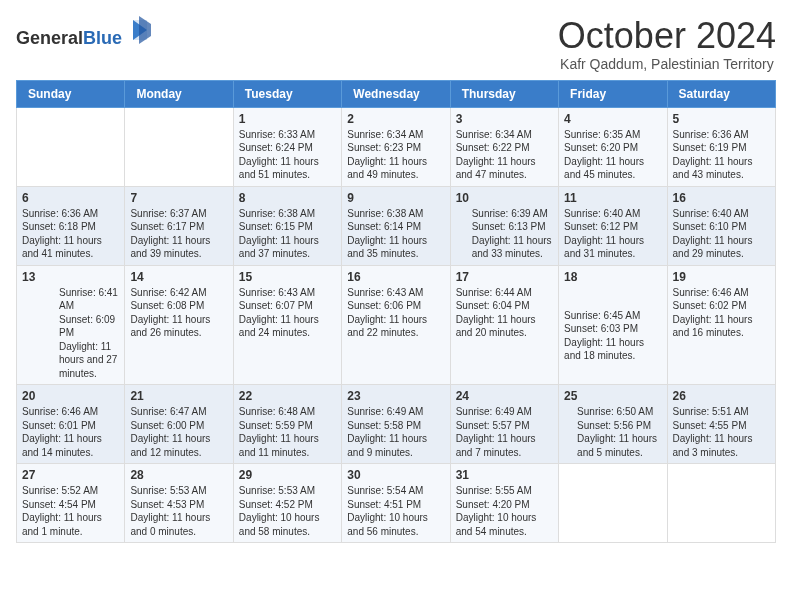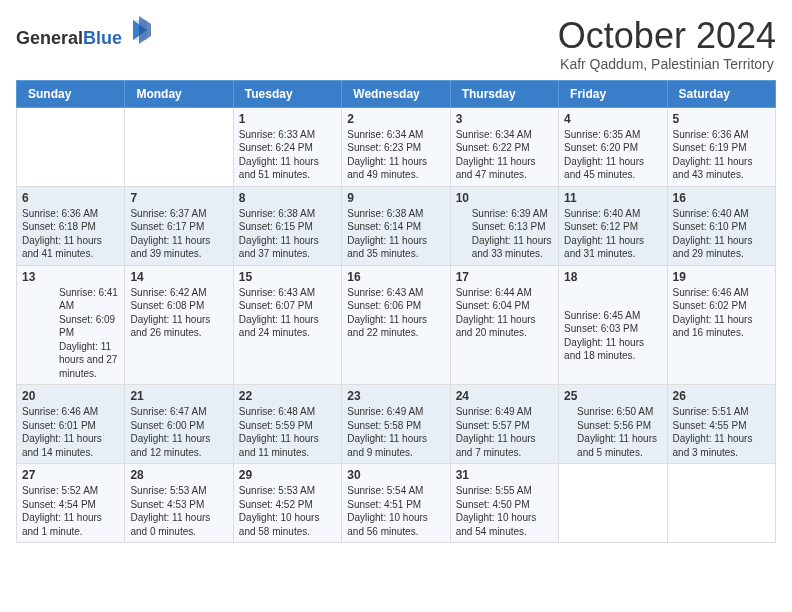--- a/index.html
+++ b/index.html
@@ -313,20 +313,20 @@
         </td>
         <td>
           <span class="day-number">30</span>
           <div class="day-info" style="white-space: pre-line;">Sunrise: 5:54 AM
 Sunset: 4:51 PM
 Daylight: 10 hours and 56 minutes.</div>
         </td>
         <td>
           <span class="day-number">31</span>
           <div class="day-info" style="white-space: pre-line;">Sunrise: 5:55 AM
-Sunset: 4:50 PM
+Sunset: 4:20 PM
 Daylight: 10 hours and 54 minutes.</div>
         </td>
         <td class="empty-cell"></td>
         <td class="empty-cell"></td>
       </tr>
     </tbody>
 </table>
 
 </body></html>

